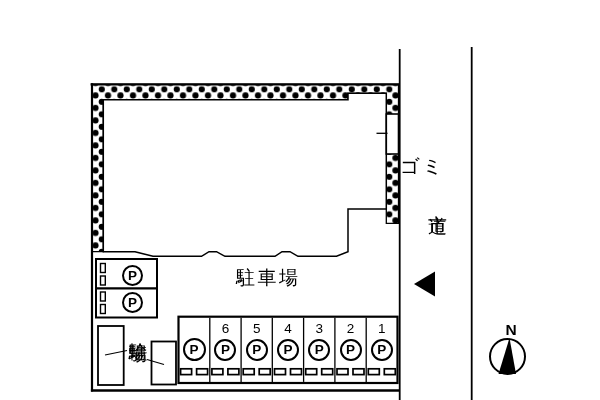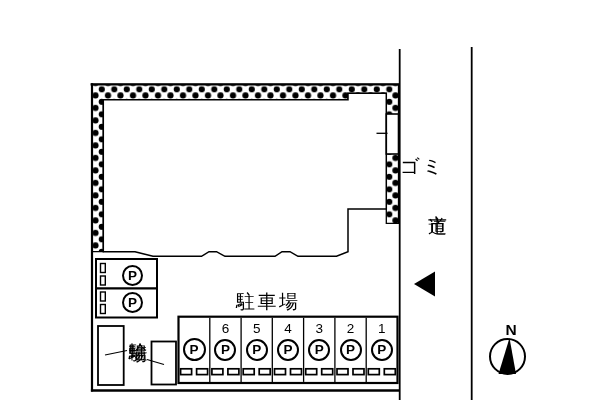--- a/index.html
+++ b/index.html
@@ -115,21 +115,21 @@
       <polygon points="509.5,302 516,338 498.5,338" fill="#000"></polygon>
     </g>
   </svg>
 
   <div class="lbl garbage" style="left:400px;top:77px;">
     <div>ゴミ</div>
   </div>
 
   <div class="lbl vtext cityroad" style="left:427px;top:163px;">市道</div>
 
-  <div class="lbl parklot" style="left:236px;top:256px;text-align:right;">駐車場</div>
+  <div class="lbl parklot" style="left:236px;top:232px;text-align:right;">駐車場</div>
 
   <div class="lbl vtext bicycle" style="left:127.5px;top:291px;">駐輪場</div>
 
   <div class="lbl north" style="left:500px;top:286px;">N</div>
 
   <div class="pcircle" style="left:122px;top:229px;width:21px;height:21px;">P</div>
   <div class="pcircle" style="left:122px;top:256px;width:21px;height:21px;">P</div>
 
   <div class="stallnum" style="left:214.4px;top:285px;">6</div>
   <div class="stallnum" style="left:245.7px;top:285px;">5</div>

